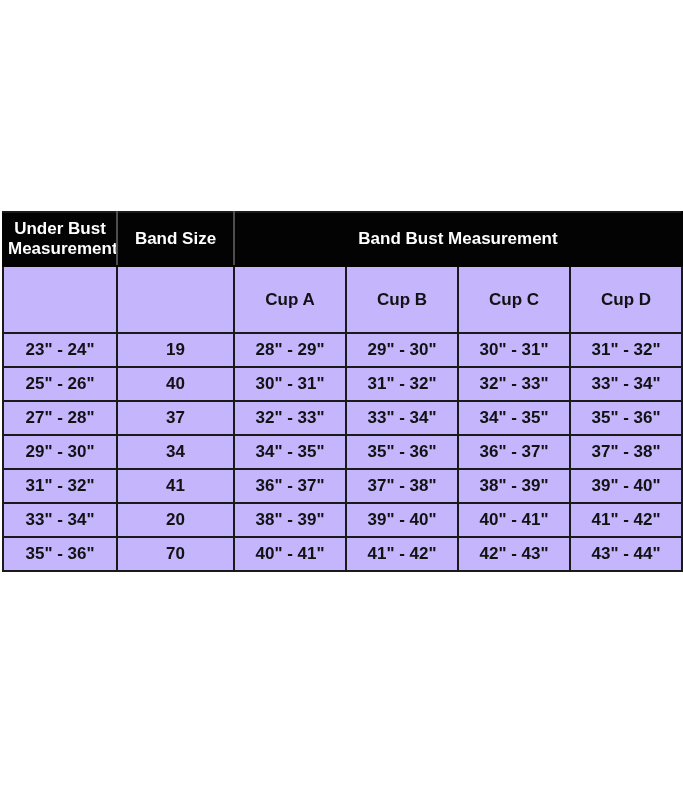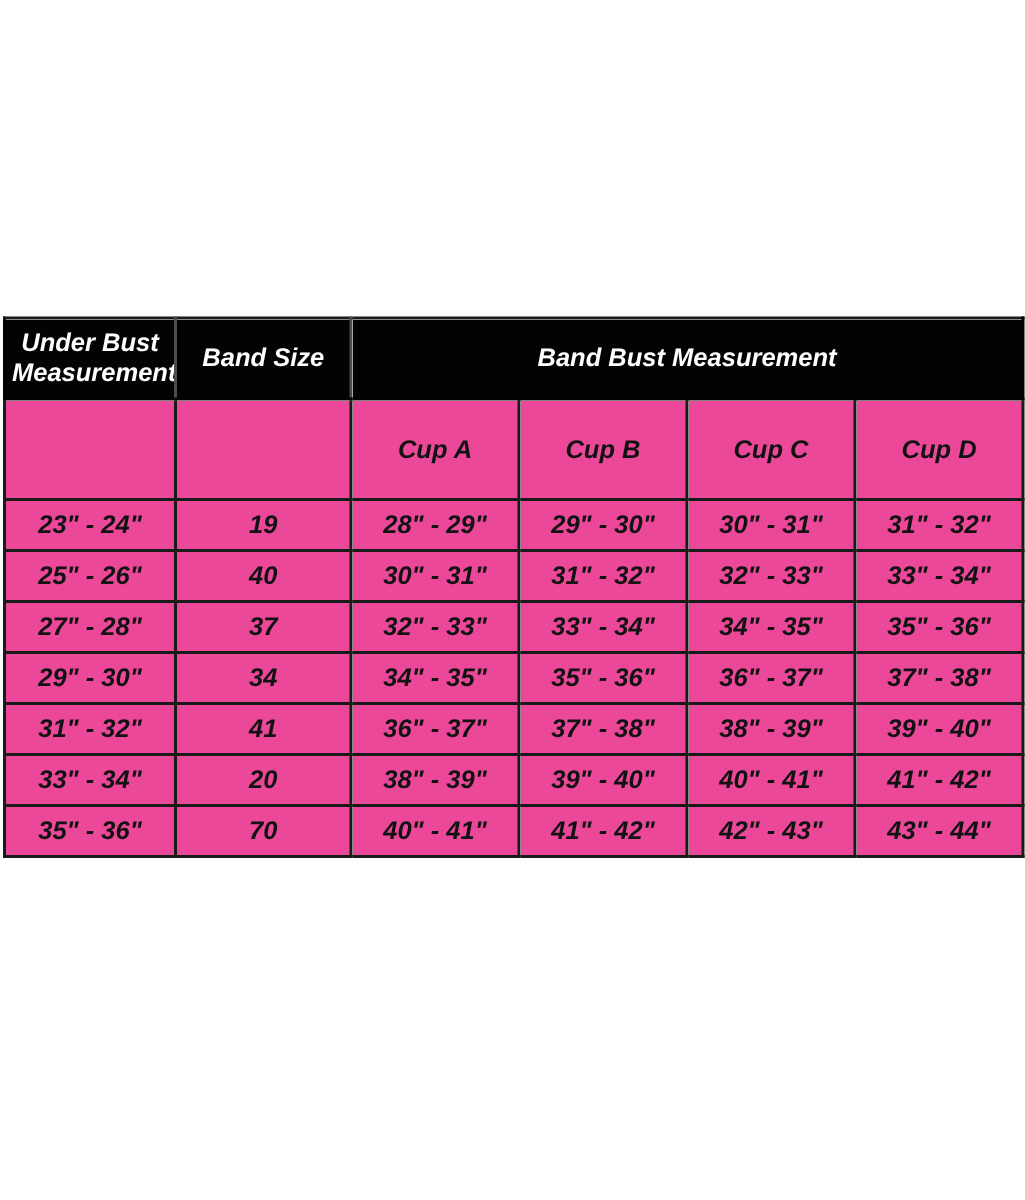--- a/index.html
+++ b/index.html
@@ -12,36 +12,35 @@
     background: #ffffff;
     position: relative;
     font-family: "Liberation Sans", sans-serif;
     overflow: hidden;
   }
   .chart-wrap {
     position: absolute;
     left: 2px;
     top: 211px;
     width: 679px;
-    font-style: italic;
   }
   table.size-chart {
     border-collapse: collapse;
     table-layout: fixed;
     width: 679px;
   }
   table.size-chart th,
   table.size-chart td {
     border: 2px solid #1a1a1a;
     text-align: center;
     vertical-align: middle;
     font-weight: 700;
     font-size: 17px;
     color: #121212;
-    background: #ec4899;
+    background: #c4b5fd;
     padding: 0 4px;
     overflow: hidden;
     white-space: nowrap;
   }
   
   tr.black-row th {
     background: #030303;
     color: #ffffff;
     border-color: #030303;
     border-top-color: #1a1a1a;

